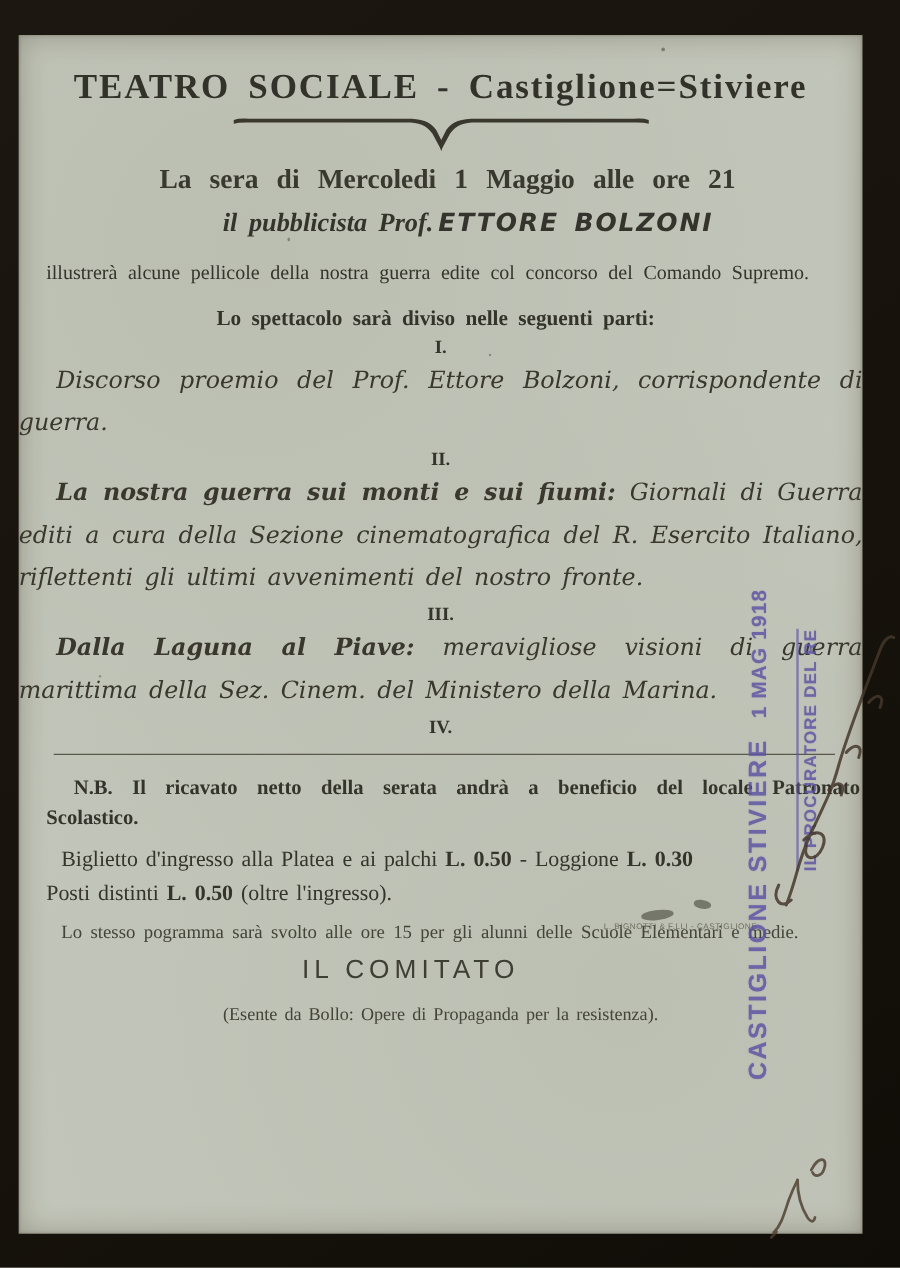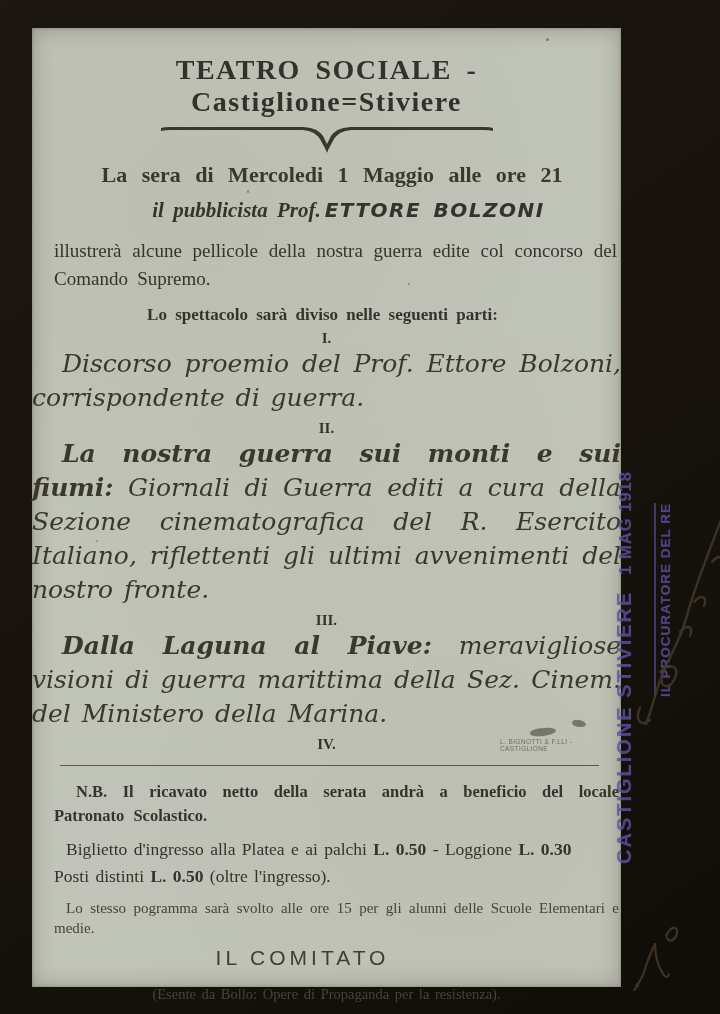--- a/index.html
+++ b/index.html
@@ -1,42 +1,42 @@
 <!DOCTYPE html>
 <html><head>
 <meta charset="utf-8">
 <style>
   html,body{margin:0;padding:0;}
   body{width:720px;height:1014px;overflow:hidden;background:#17130c;
        font-family:"Liberation Serif", serif;}
   .stage{position:relative;width:720px;height:1014px;background:
      linear-gradient(145deg,#1c1710 0%,#17130c 55%,#100d08 100%);}
-  .paper{position:absolute;left:32px;top:28px;width:589px;height:959px;
+  .paper{position:absolute;left:15px;top:28px;width:675px;height:959px;
      background:
        radial-gradient(circle at 28% 18%, rgba(96,96,78,.07), transparent 55%),
        radial-gradient(circle at 72% 80%, rgba(96,96,78,.06), transparent 55%),
        #c2c5b9;
      box-shadow:inset 0 0 22px rgba(45,40,22,.28), inset 0 0 3px rgba(45,40,22,.35);
      color:#35342c;}
   .title{margin:26px 8px 0 8px;text-align:center;font-size:28px;font-weight:bold;
      letter-spacing:1.5px;word-spacing:6px;color:#33322a;}
   .divider{width:336px;height:32px;margin:4px auto 0 auto;display:block;}
   .date-line{margin:8px 0 0 0;text-align:center;font-size:22px;font-weight:bold;
      word-spacing:9px;color:#3a3930;padding-left:11px;}
   .speaker-line{margin:10px 0 0 0;text-align:center;font-style:italic;padding-left:44px;}
   .sp-prefix{font-size:21px;font-weight:bold;word-spacing:4px;}
   .sp-name{font-family:"DejaVu Sans", sans-serif;font-size:20px;font-weight:bold;
      letter-spacing:1.5px;word-spacing:4px;}
-  .intro{margin:14px 4px 0 22px;font-size:19px;line-height:28px;
+  .intro{margin:14px 4px 0 22px;font-size:16px;line-height:28px;
      text-align:justify;word-spacing:4.5px;}
   .prog-heading{margin:12px 8px 0 0;text-align:center;font-size:17px;font-weight:bold;
      word-spacing:4px;}
   .numeral{margin:5px 0 0 0;text-align:center;font-size:15px;font-weight:bold;}
   .prog-text{margin:0;font-family:"DejaVu Serif", serif;font-style:italic;
-     font-size:25px;line-height:34px;text-align:justify;text-indent:30px;
+     font-size:19px;line-height:34px;text-align:justify;text-indent:30px;
      word-spacing:3px;color:#3a382e;}
   .prog-title{font-weight:bold;}
   .rule{margin:12px 22px 0 28px;border-top:1.2px solid #59584b;}
   .printer-credit{position:absolute;left:468px;top:710px;font-family:"Liberation Sans",sans-serif;
      font-size:6.5px;letter-spacing:.4px;color:#6e6e5e;}
   .nb{margin:14px 2px 4px 22px;font-size:16.5px;font-weight:bold;line-height:24px;
      text-align:justify;text-indent:22px;word-spacing:5px;}
   .tickets{margin:8px 2px 0 22px;font-size:17.5px;line-height:27px;
      text-indent:12px;word-spacing:2px;}
   .tickets b{font-weight:bold;}

